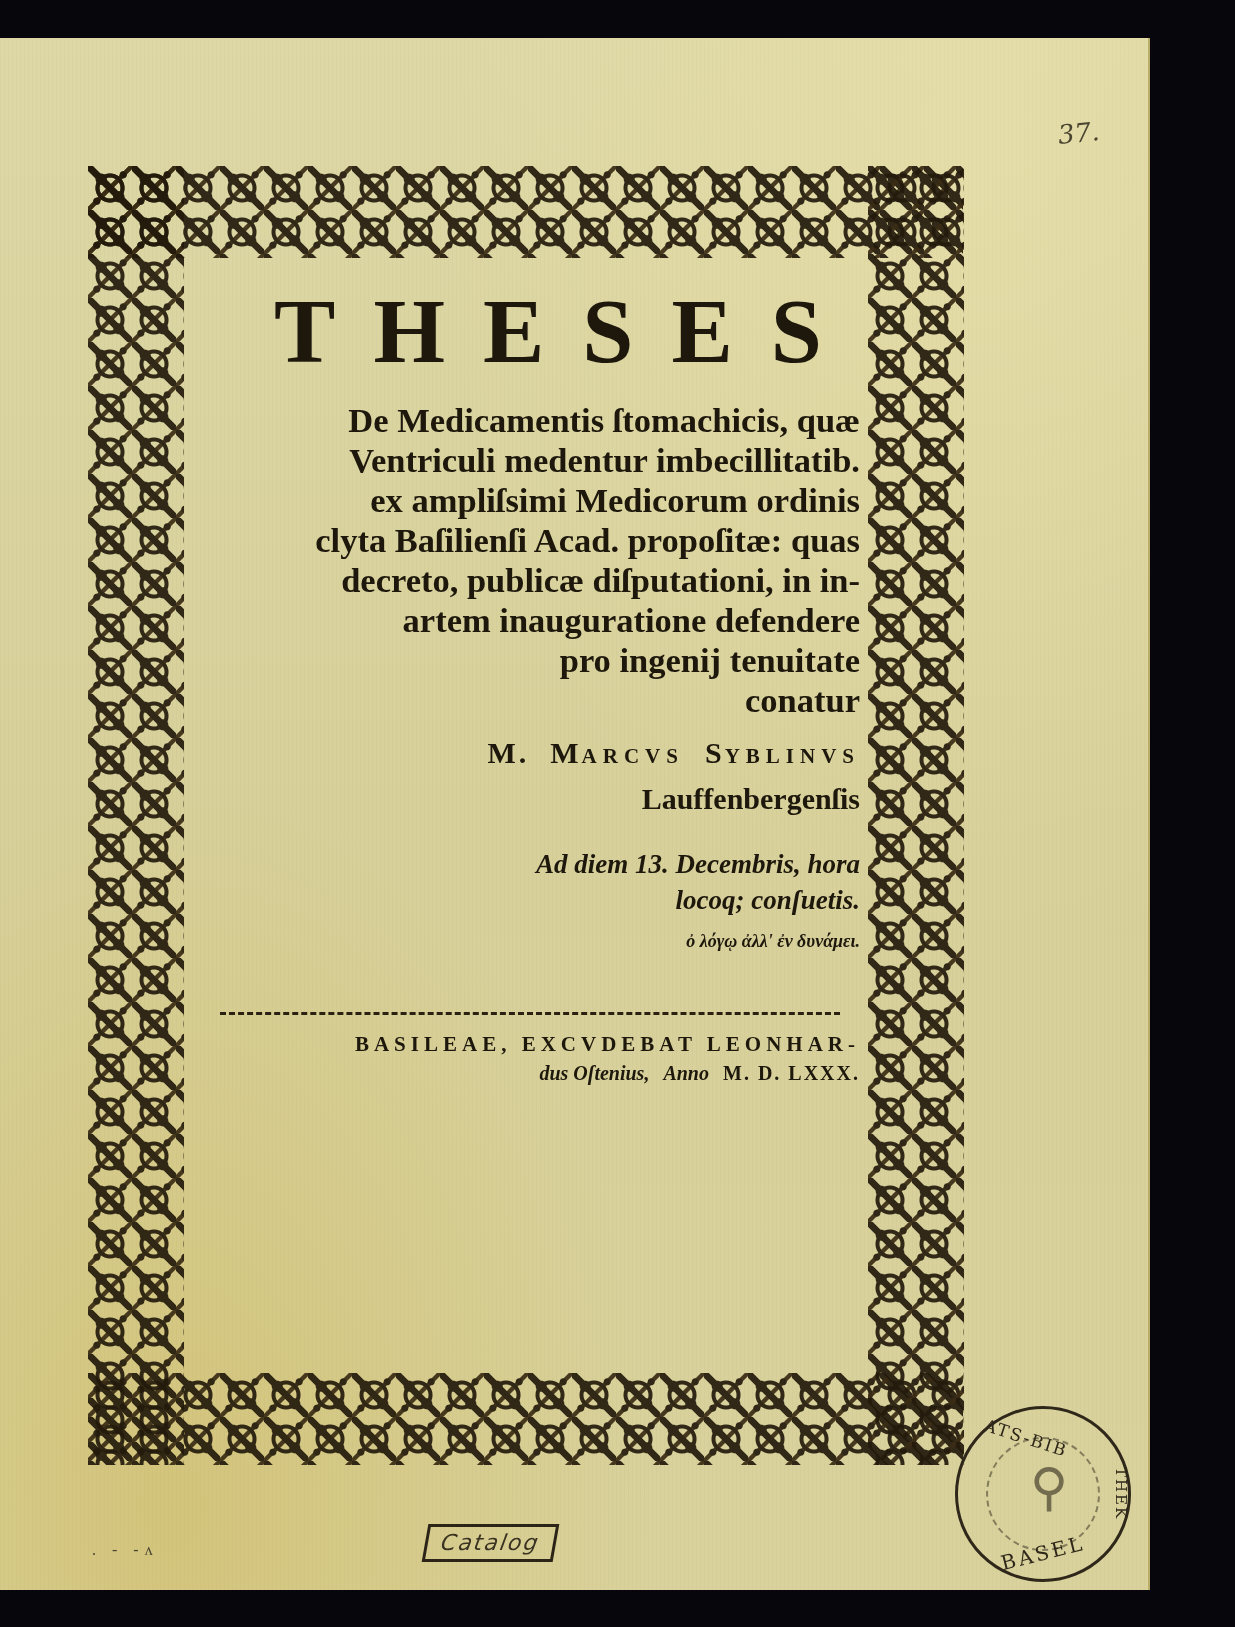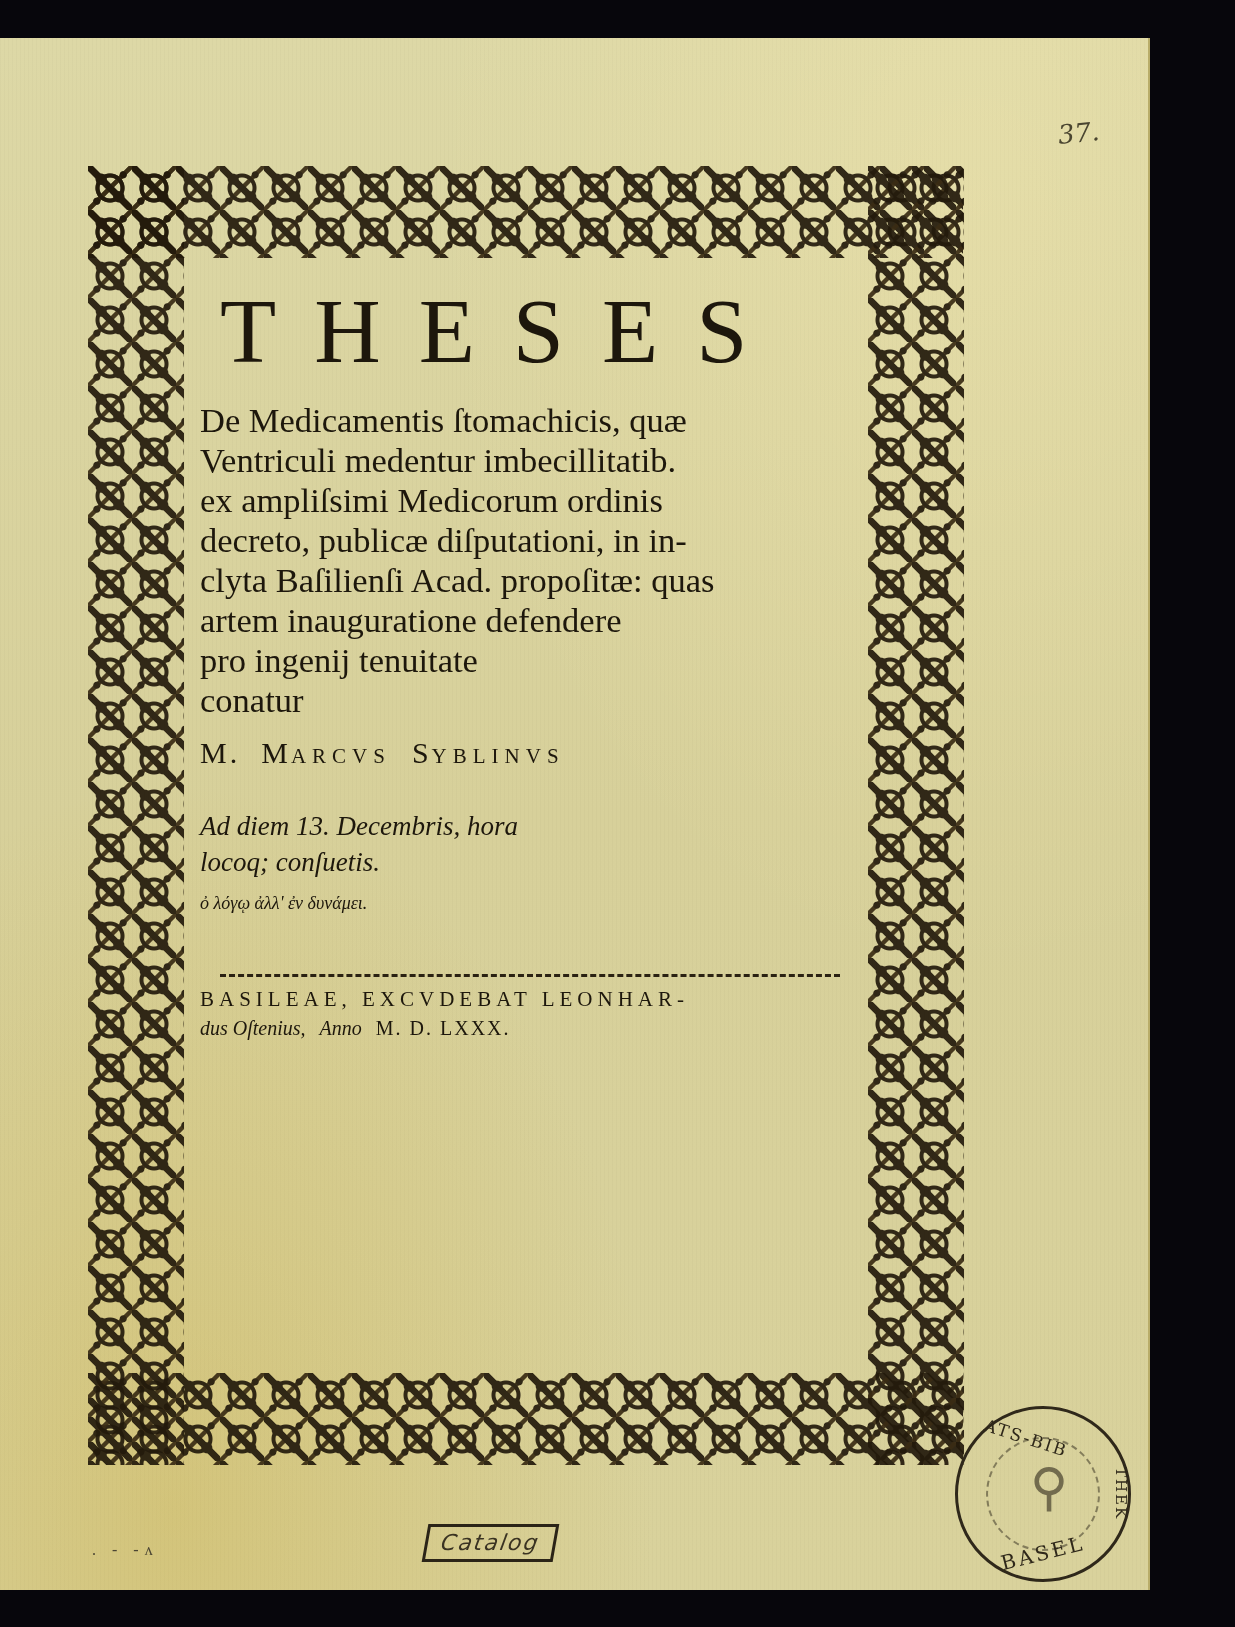--- a/index.html
+++ b/index.html
@@ -42,21 +42,22 @@
       opacity: 0.92;
     }
     .border-top    { left: 88px;  top: 128px;  width: 875px; height: 92px; }
     .border-bottom { left: 88px;  top: 1335px; width: 875px; height: 92px; }
     .border-left   { left: 88px;  top: 128px;  width: 96px;  height: 1299px; }
     .border-right  { left: 868px; top: 128px;  width: 96px;  height: 1299px; }
 
     .content {
       position: absolute; left: 200px; top: 230px; width: 660px;
       color: #1d170c;
-      text-align: left;
+      text-align: right;
+      font-weight: bold;
     }
     .title {
       font-size: 92px; letter-spacing: 38px; margin-left: 20px;
       line-height: 110px; margin-top: 8px;
     }
     .subtitle {
       font-size: 38px; letter-spacing: 12px; line-height: 50px; margin-top: 0px;
     }
     .body-lines { margin-top: 14px; }
     .body-line {
@@ -67,21 +68,21 @@
     .origin { font-size: 30px; line-height: 38px; }
     .date1, .date2 {
       font-style: italic; font-size: 27px; line-height: 36px;
     }
     .date1 { margin-top: 28px; }
     .greek { font-style: italic; font-size: 18px; line-height: 30px; margin-top: 8px; }
     .rule {
       margin: 56px auto 0; width: 620px; height: 0;
       border-top: 3px dashed #2a2112;
     }
-    .imprint1 { font-size: 21px; letter-spacing: 5px; margin-top: 7px; line-height: 30px; }
+    .imprint1 { font-size: 21px; letter-spacing: 5px; margin-top: 14px; line-height: 30px; }
     .imprint2 { font-size: 20px; letter-spacing: 2px; line-height: 28px; }
     .imprint2 .it { font-style: italic; letter-spacing: 0; }
 
     .stamp-catalog {
       position: absolute; left: 425px; top: 1486px;
       width: 125px; height: 32px;
       border: 3px solid #2b2417; transform: skewX(-10deg);
       text-align: center; font-family: "DejaVu Sans", sans-serif;
       font-style: italic; font-size: 22px; line-height: 32px; color: #3a3322;
       letter-spacing: 2px;
@@ -128,32 +129,33 @@
   <div class="border-strip border-left"></div>
   <div class="border-strip border-right"></div>
 
   <div class="content">
     <div class="title">THESES</div>
 
     <div class="body-lines">
       <div class="body-line">De Medicamentis ſtomachicis, quæ</div>
       <div class="body-line">Ventriculi medentur imbecillitatib.</div>
       <div class="body-line">ex ampliſsimi Medicorum ordinis</div>
+      <div class="body-line">clyta Baſilienſi Acad. propoſitæ: quas</div>
       <div class="body-line">decreto, publicæ diſputationi, in in-</div>
-      <div class="body-line">clyta Baſilienſi Acad. propoſitæ: quas</div>
       <div class="body-line">artem inauguratione defendere</div>
       <div class="body-line">pro ingenij tenuitate</div>
       <div class="body-line">conatur</div>
     </div>
 
     <div class="author">
       <span>M.</span>
       &nbsp;<span>M</span><span class="sc">ARCVS</span>
       &nbsp;<span>S</span><span class="sc">YBLINVS</span>
     </div>
+    <div class="origin">Lauffenbergenſis</div>
 
     <div class="date1">Ad diem 13. Decembris, hora</div>
     <div class="date2">locoq; conſuetis.</div>
     <div class="greek">ὀ λόγῳ ἀλλ' ἐν δυνάμει.</div>
 
     <div class="rule"></div>
 
     <div class="imprint1">BASILEAE, EXCVDEBAT LEONHAR-</div>
     <div class="imprint2">
       <span class="it">dus Oſtenius,</span>

